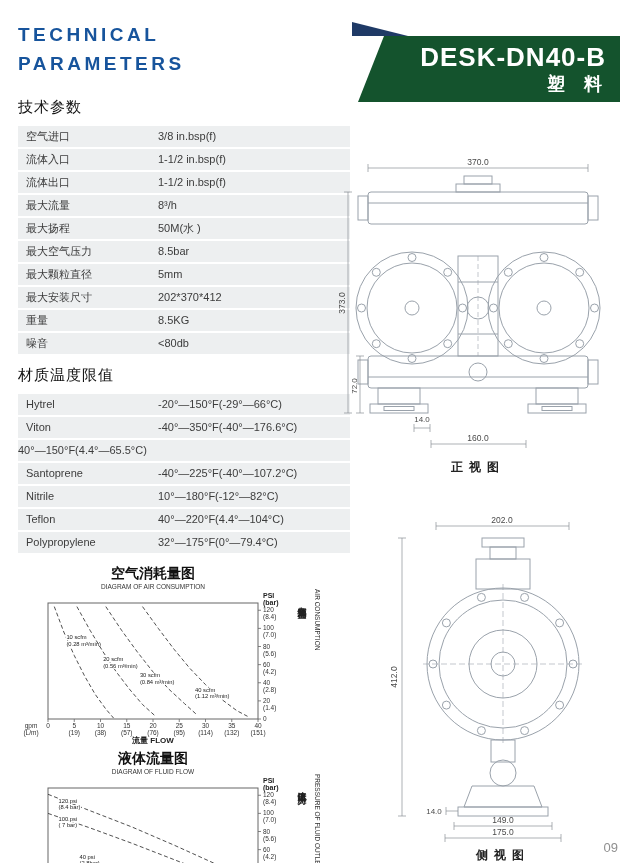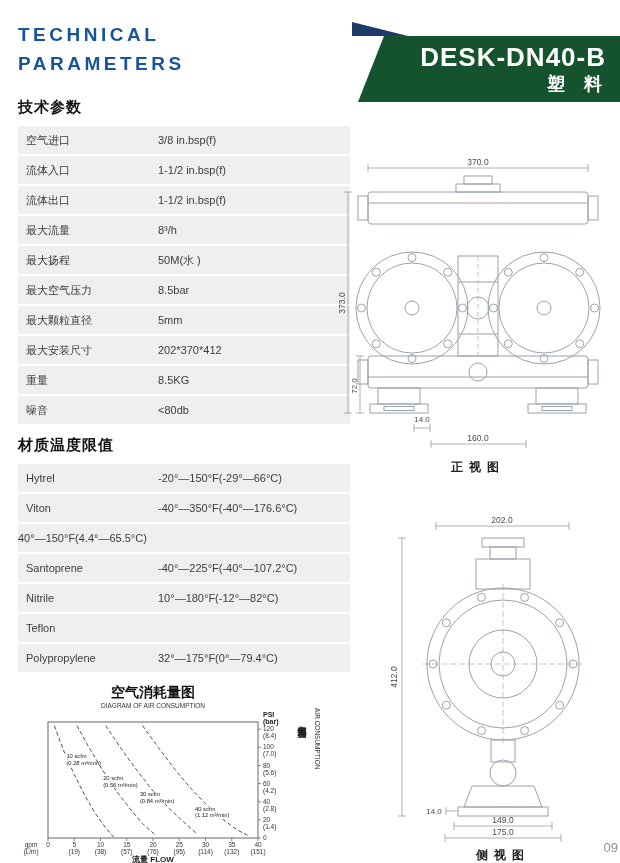--- a/index.html
+++ b/index.html
@@ -1,23 +1,23 @@
 <!DOCTYPE html>
 <html><head>
 <meta charset="utf-8">
 <style>
   html,body{margin:0;padding:0;}
   body{width:620px;height:863px;position:relative;background:#fff;
        font-family:"Liberation Sans","DejaVu Sans",sans-serif;color:#222;overflow:hidden;}
 
   .left-col{position:absolute;left:18px;top:20px;width:332px;}
   .main-title{color:#17549c;font-size:19px;font-weight:bold;letter-spacing:3.5px;line-height:29px;margin-bottom:20px;}
-  .section-heading{font-size:15px;font-weight:bold;color:#111;letter-spacing:1px;margin-bottom:9px;}
+  .section-heading{font-size:15px;font-weight:normal;color:#111;letter-spacing:1px;margin-bottom:9px;}
   .spec-table{margin-bottom:12px;}
-  .spec-row{display:flex;align-items:center;background:#edeff0;height:28px;line-height:17px;margin-bottom:2px;font-size:11px;color:#3c3c3c;overflow:hidden;}
+  .spec-row{display:flex;align-items:center;background:#edeff0;height:21px;line-height:17px;margin-bottom:2px;font-size:11px;color:#3c3c3c;overflow:hidden;}
   .spec-label{width:132px;padding-left:8px;flex-shrink:0;}
   .spec-value{flex:1;}
 
   .chart-block{position:relative;margin-top:4px;}
   .chart-title{width:270px;text-align:center;font-size:14px;font-weight:bold;color:#111;}
   .chart-subtitle{width:270px;text-align:center;font-size:6.5px;color:#333;margin-bottom:1px;}
   .chart-xlabel{width:270px;text-align:center;font-size:8px;font-weight:bold;color:#222;margin-top:-2px;}
   .chart-svg{display:block;}
   .vert-cn{position:absolute;writing-mode:vertical-rl;text-orientation:upright;font-size:9px;font-weight:bold;color:#222;left:277px;top:34px;letter-spacing:1px;}
   .vert-en{position:absolute;writing-mode:vertical-rl;font-size:6.5px;color:#333;left:296px;top:24px;}
@@ -105,20 +105,21 @@
       <div class="spec-row">
         <div class="spec-label">Santoprene</div>
         <div class="spec-value">-40°—225°F(-40°—107.2°C)</div>
       </div>
       <div class="spec-row">
         <div class="spec-label">Nitrile</div>
         <div class="spec-value">10°—180°F(-12°—82°C)</div>
       </div>
       <div class="spec-row">
         <div class="spec-label">Teflon</div>
+        <div class="spec-value">40°—220°F(4.4°—104°C)</div>
       </div>
       <div class="spec-row">
         <div class="spec-label">Polypropylene</div>
         <div class="spec-value">32°—175°F(0°—79.4°C)</div>
       </div>
     </div>
 
   <div class="chart-block">
     <div class="chart-title">空气消耗量图</div>
     <div class="chart-subtitle">DIAGRAM OF AIR CONSUMPTION</div>

